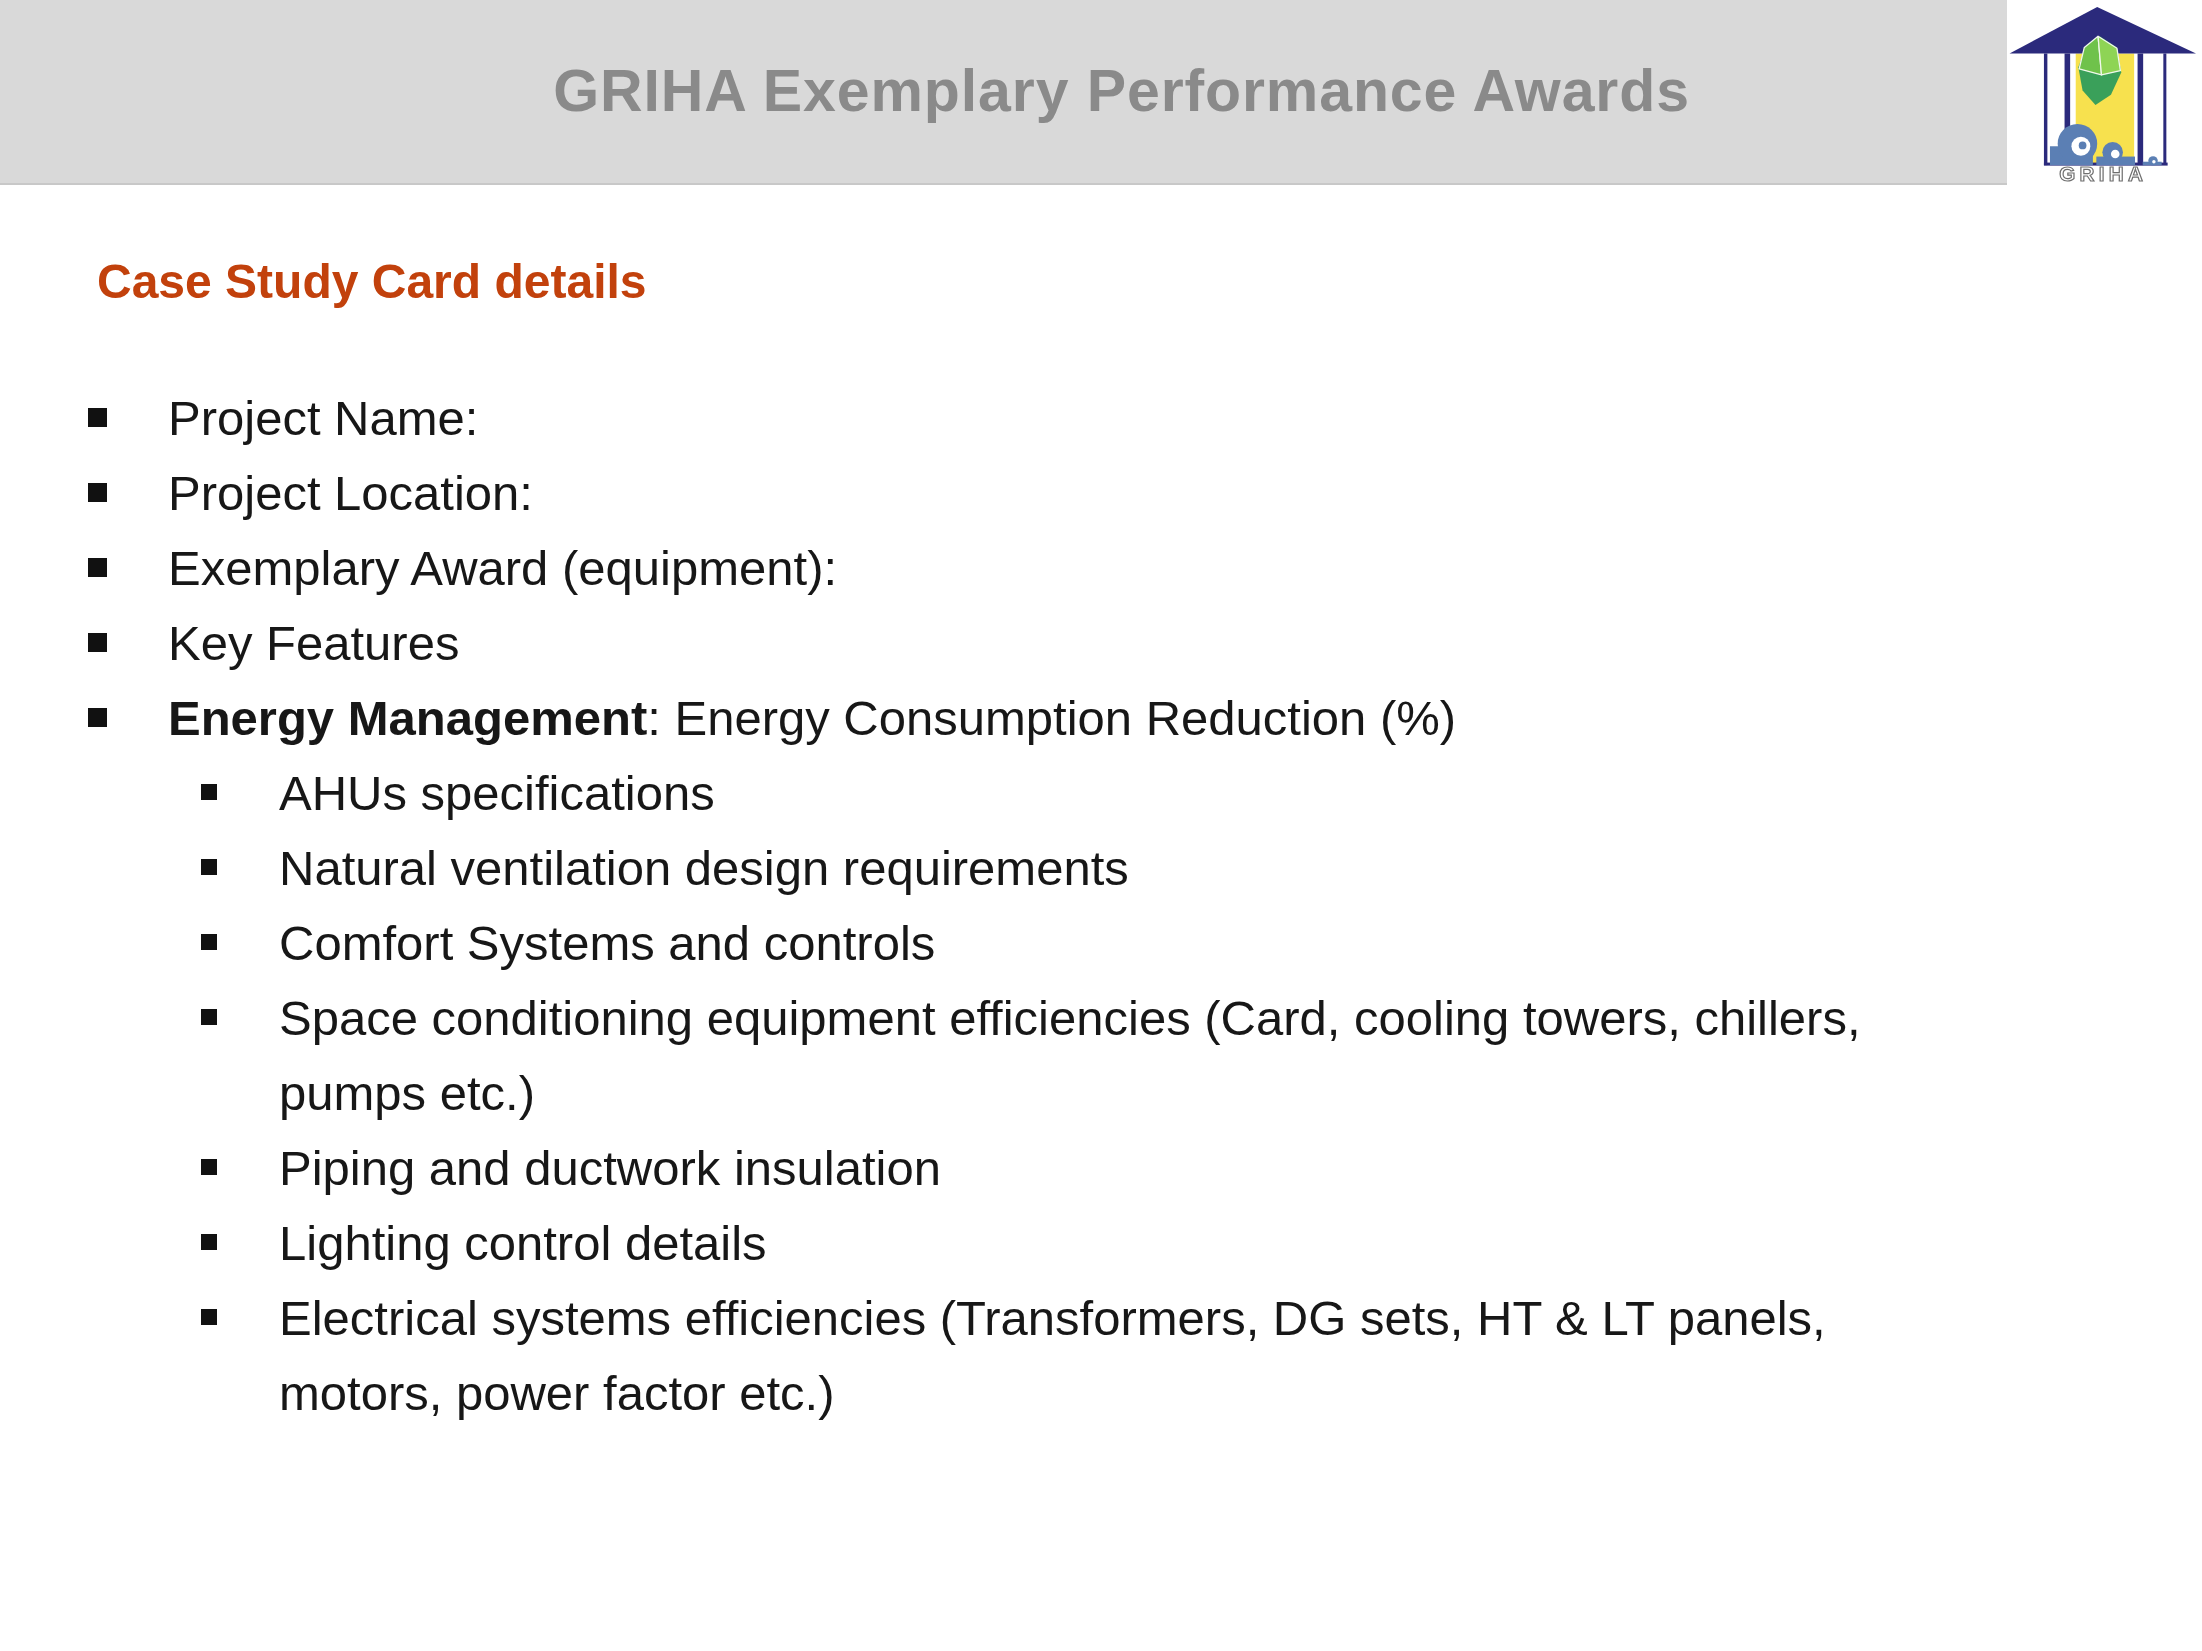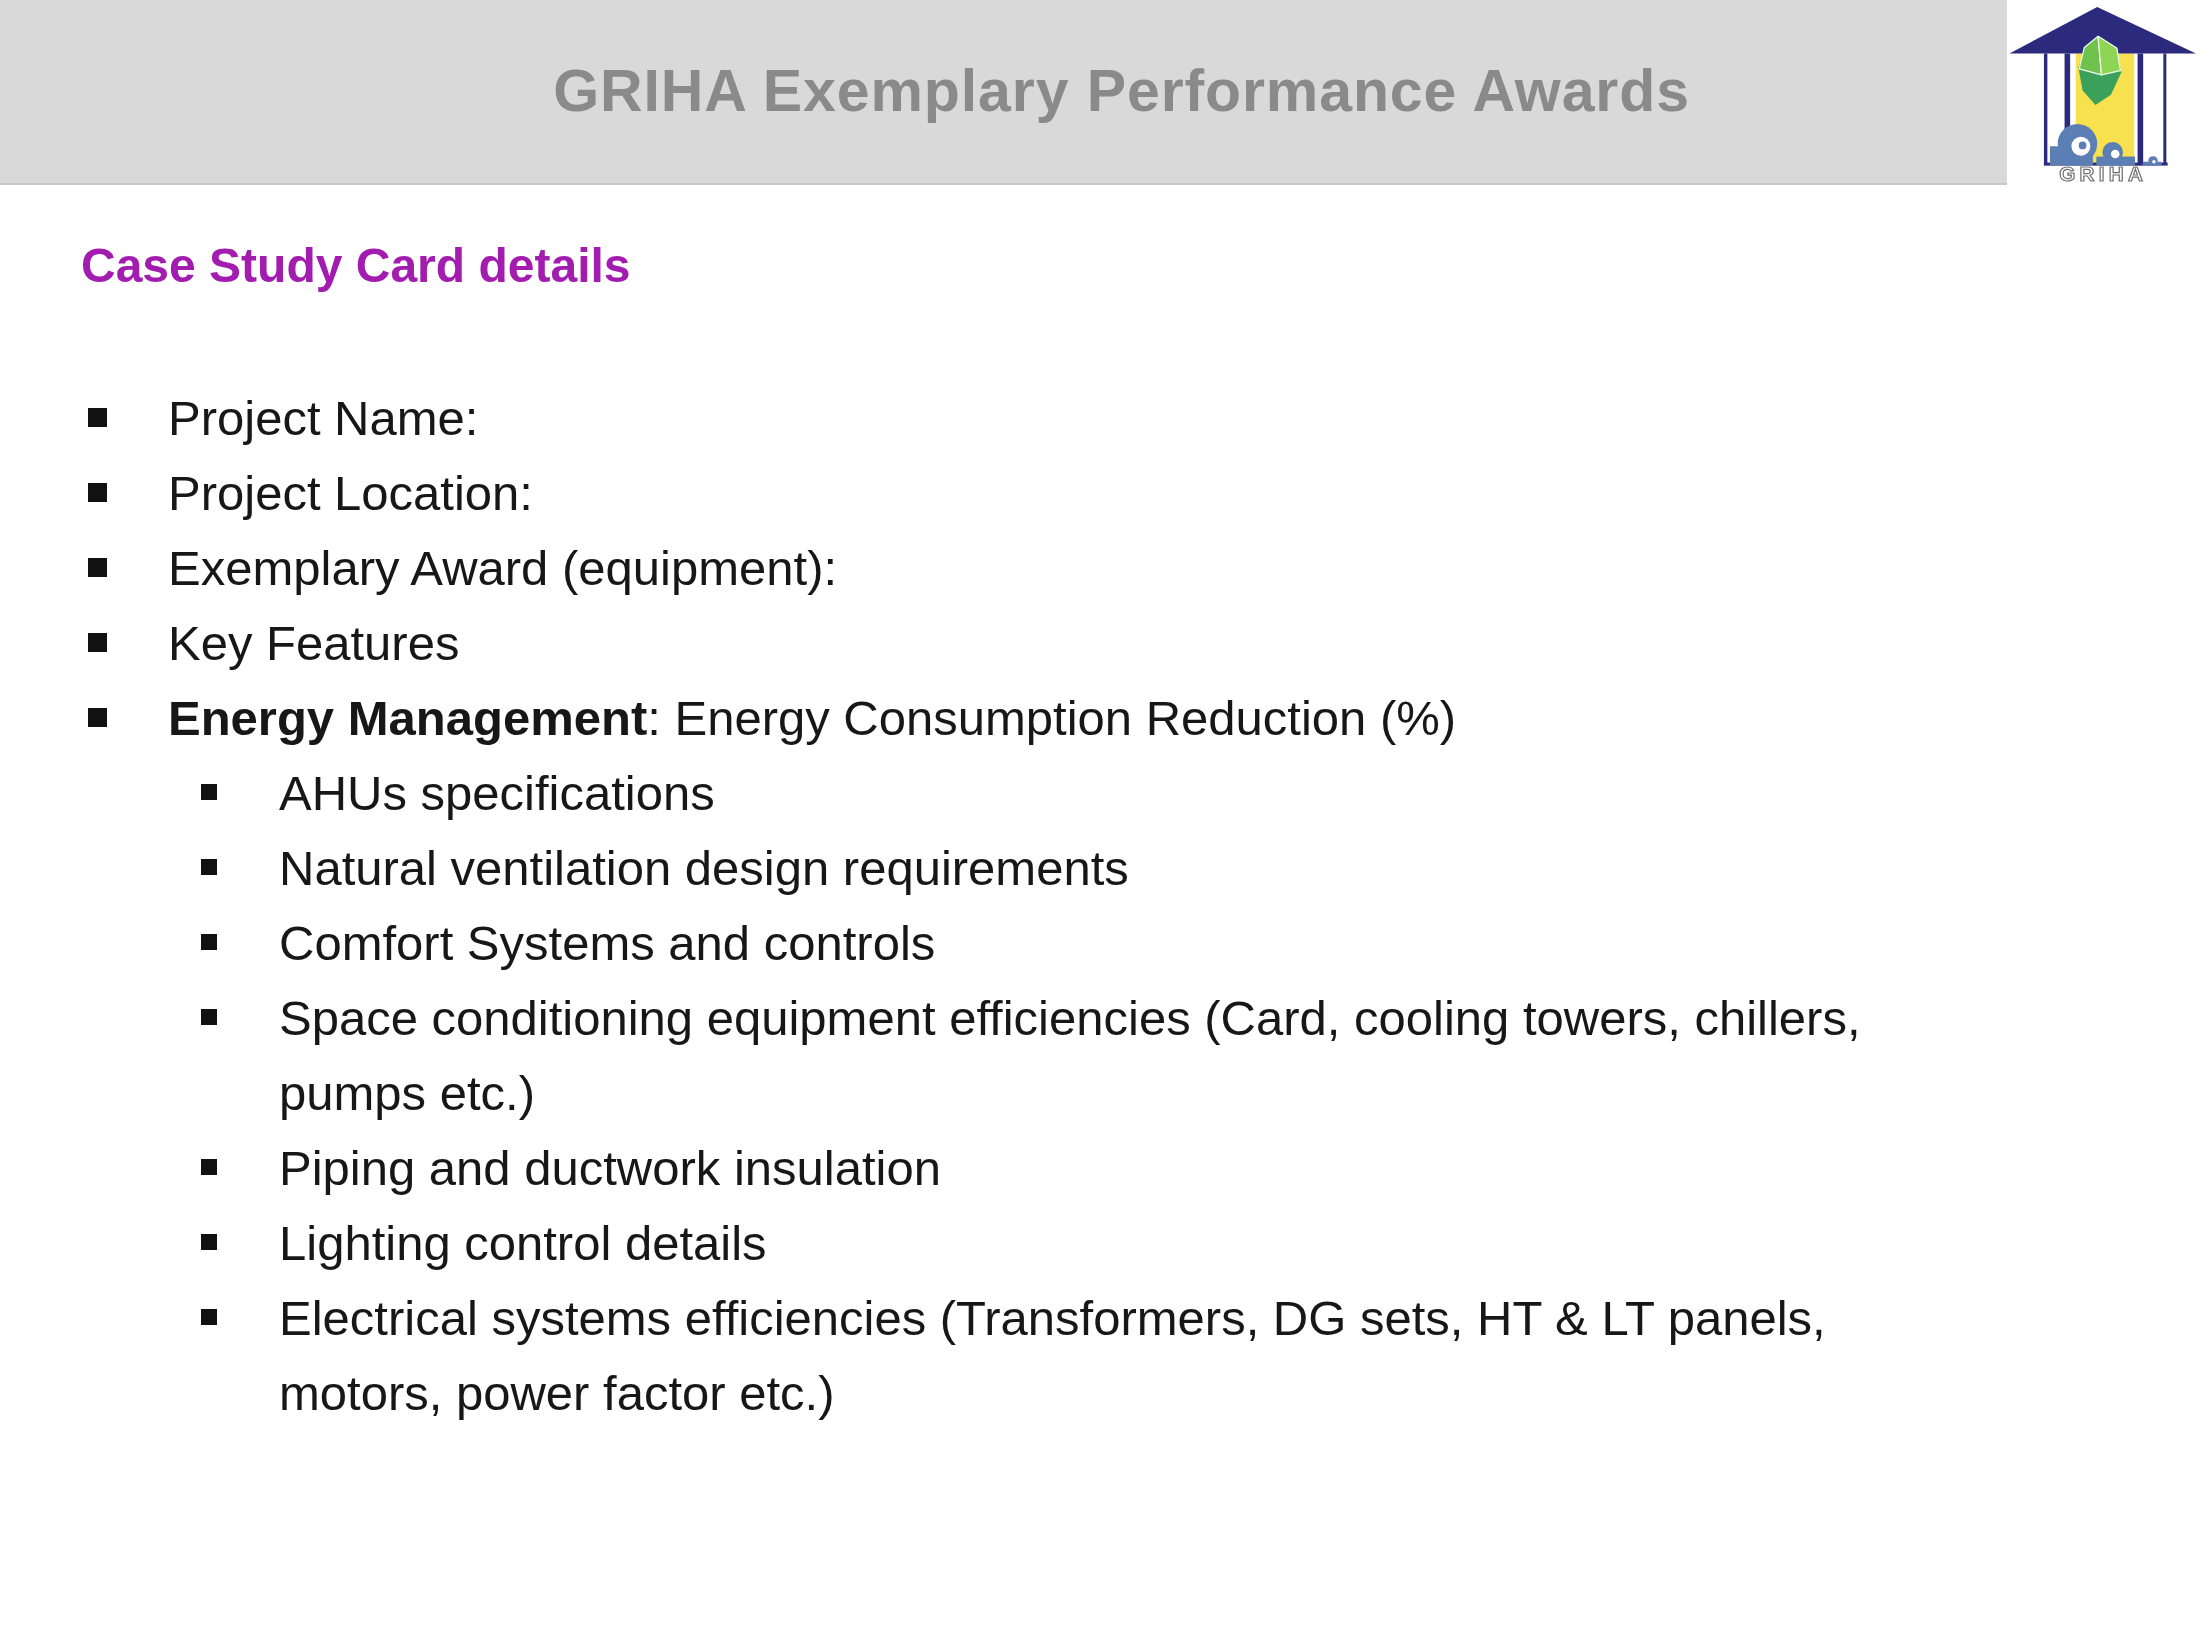--- a/index.html
+++ b/index.html
@@ -18,22 +18,22 @@
     display:flex;align-items:center;justify-content:center;
     font-size:59px;font-weight:bold;letter-spacing:0.9px;
     color:var(--title-color,#8a8a8a);white-space:nowrap;padding-left:20px;
   }
   .logo-box{
     position:absolute;left:2007px;top:0;width:195px;height:186px;background:#ffffff;font-weight:bold;
   }
   .logo-box svg{position:absolute;left:0;top:0}
   
   .page-heading{
-    position:absolute;left:81px;top:239px;margin:0;
-    font-size:48px;line-height:53px;font-weight:bold;color:#a21caf;
+    position:absolute;left:81px;top:239px;margin:16px;
+    font-size:48px;line-height:53px;font-weight:bold;color:#c2410c;
     white-space:nowrap;
   }
   .bullets{
     position:absolute;left:0;top:381px;width:2203px;padding-left:32px;
   }
   .row{
     position:relative;height:75px;line-height:75px;
     font-size:49px;color:#171717;white-space:nowrap;
   }
   .row .sq{position:absolute;background:#111111;display:block}

